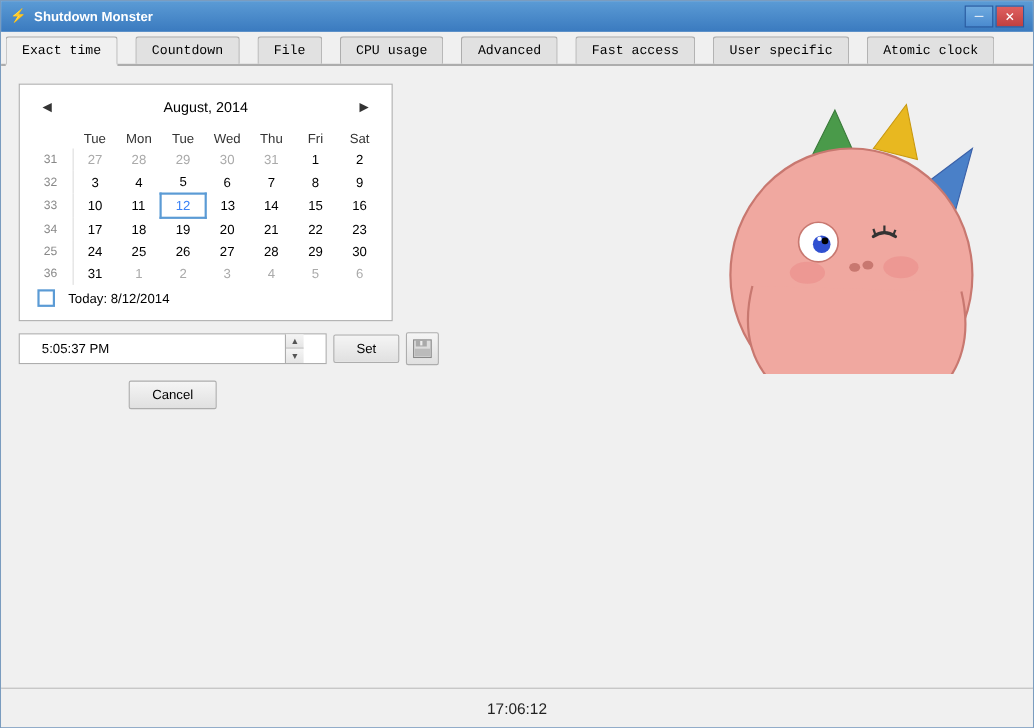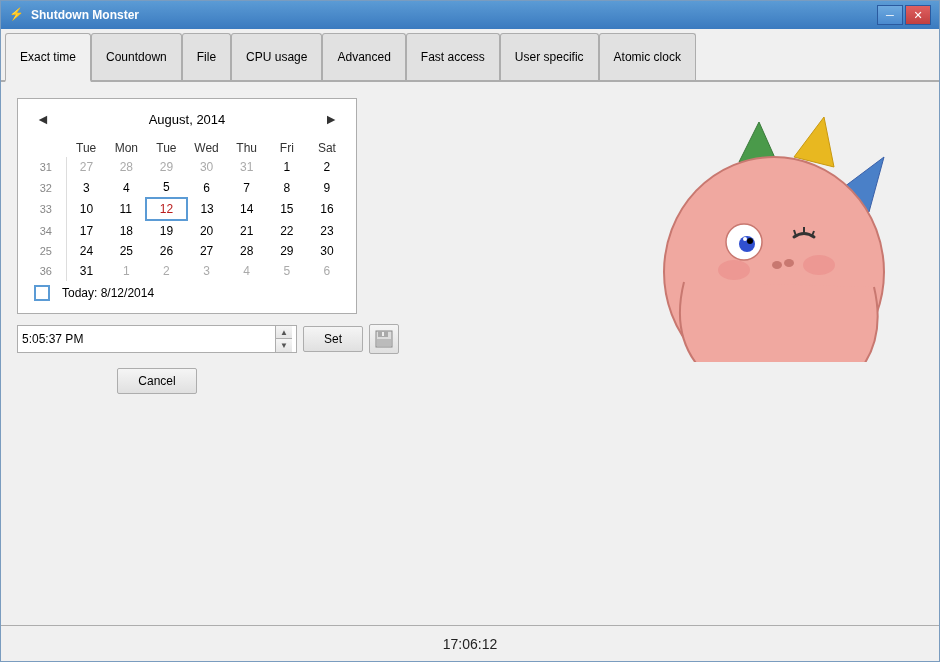--- a/index.html
+++ b/index.html
@@ -64,29 +64,30 @@
 
     .tab-bar {
       background: #f0f0f0;
       display: flex;
       padding: 4px 4px 0 4px;
       border-bottom: 2px solid #adadad;
       flex-wrap: nowrap;
     }
 
     .tab {
-      padding: 16px 14px;
+      padding: 5px 14px;
       border: 1px solid #adadad;
       border-bottom: none;
       background: #e1e1e1;
       cursor: pointer;
       font-size: 12px;
-      margin-right: 0;
+      margin-right: 16px;
       border-radius: 3px 3px 0 0;
       white-space: nowrap;
+      font-family: Liberation Mono, monospace;
     }
 
     .tab.active {
       background: #f0f0f0;
       border-bottom: 2px solid #f0f0f0;
       margin-bottom: -2px;
       font-weight: normal;
       z-index: 1;
     }
 
@@ -164,21 +165,21 @@
     }
 
     .week-divider {
       border-right: 1px solid #ddd;
     }
 
     .other-month { color: #aaa; }
 
     .today-cell {
       border: 2px solid #5b9bd5;
-      color: #b91c1c;
+      color: #3b82f6;
       font-weight: normal;
     }
 
     .today-row {
       display: flex;
       align-items: center;
       gap: 12px;
       padding: 4px 8px;
       font-size: 12px;
     }
@@ -196,21 +197,21 @@
       display: flex;
       align-items: center;
       gap: 6px;
     }
 
     .time-input {
       width: 280px;
       height: 28px;
       border: 1px solid #adadad;
       background: white;
-      padding: 0 4px;
+      padding: 0 20px;
       font-size: 12px;
       display: flex;
       align-items: center;
       justify-content: space-between;
     }
 
     .time-value {
       flex: 1;
     }
 

